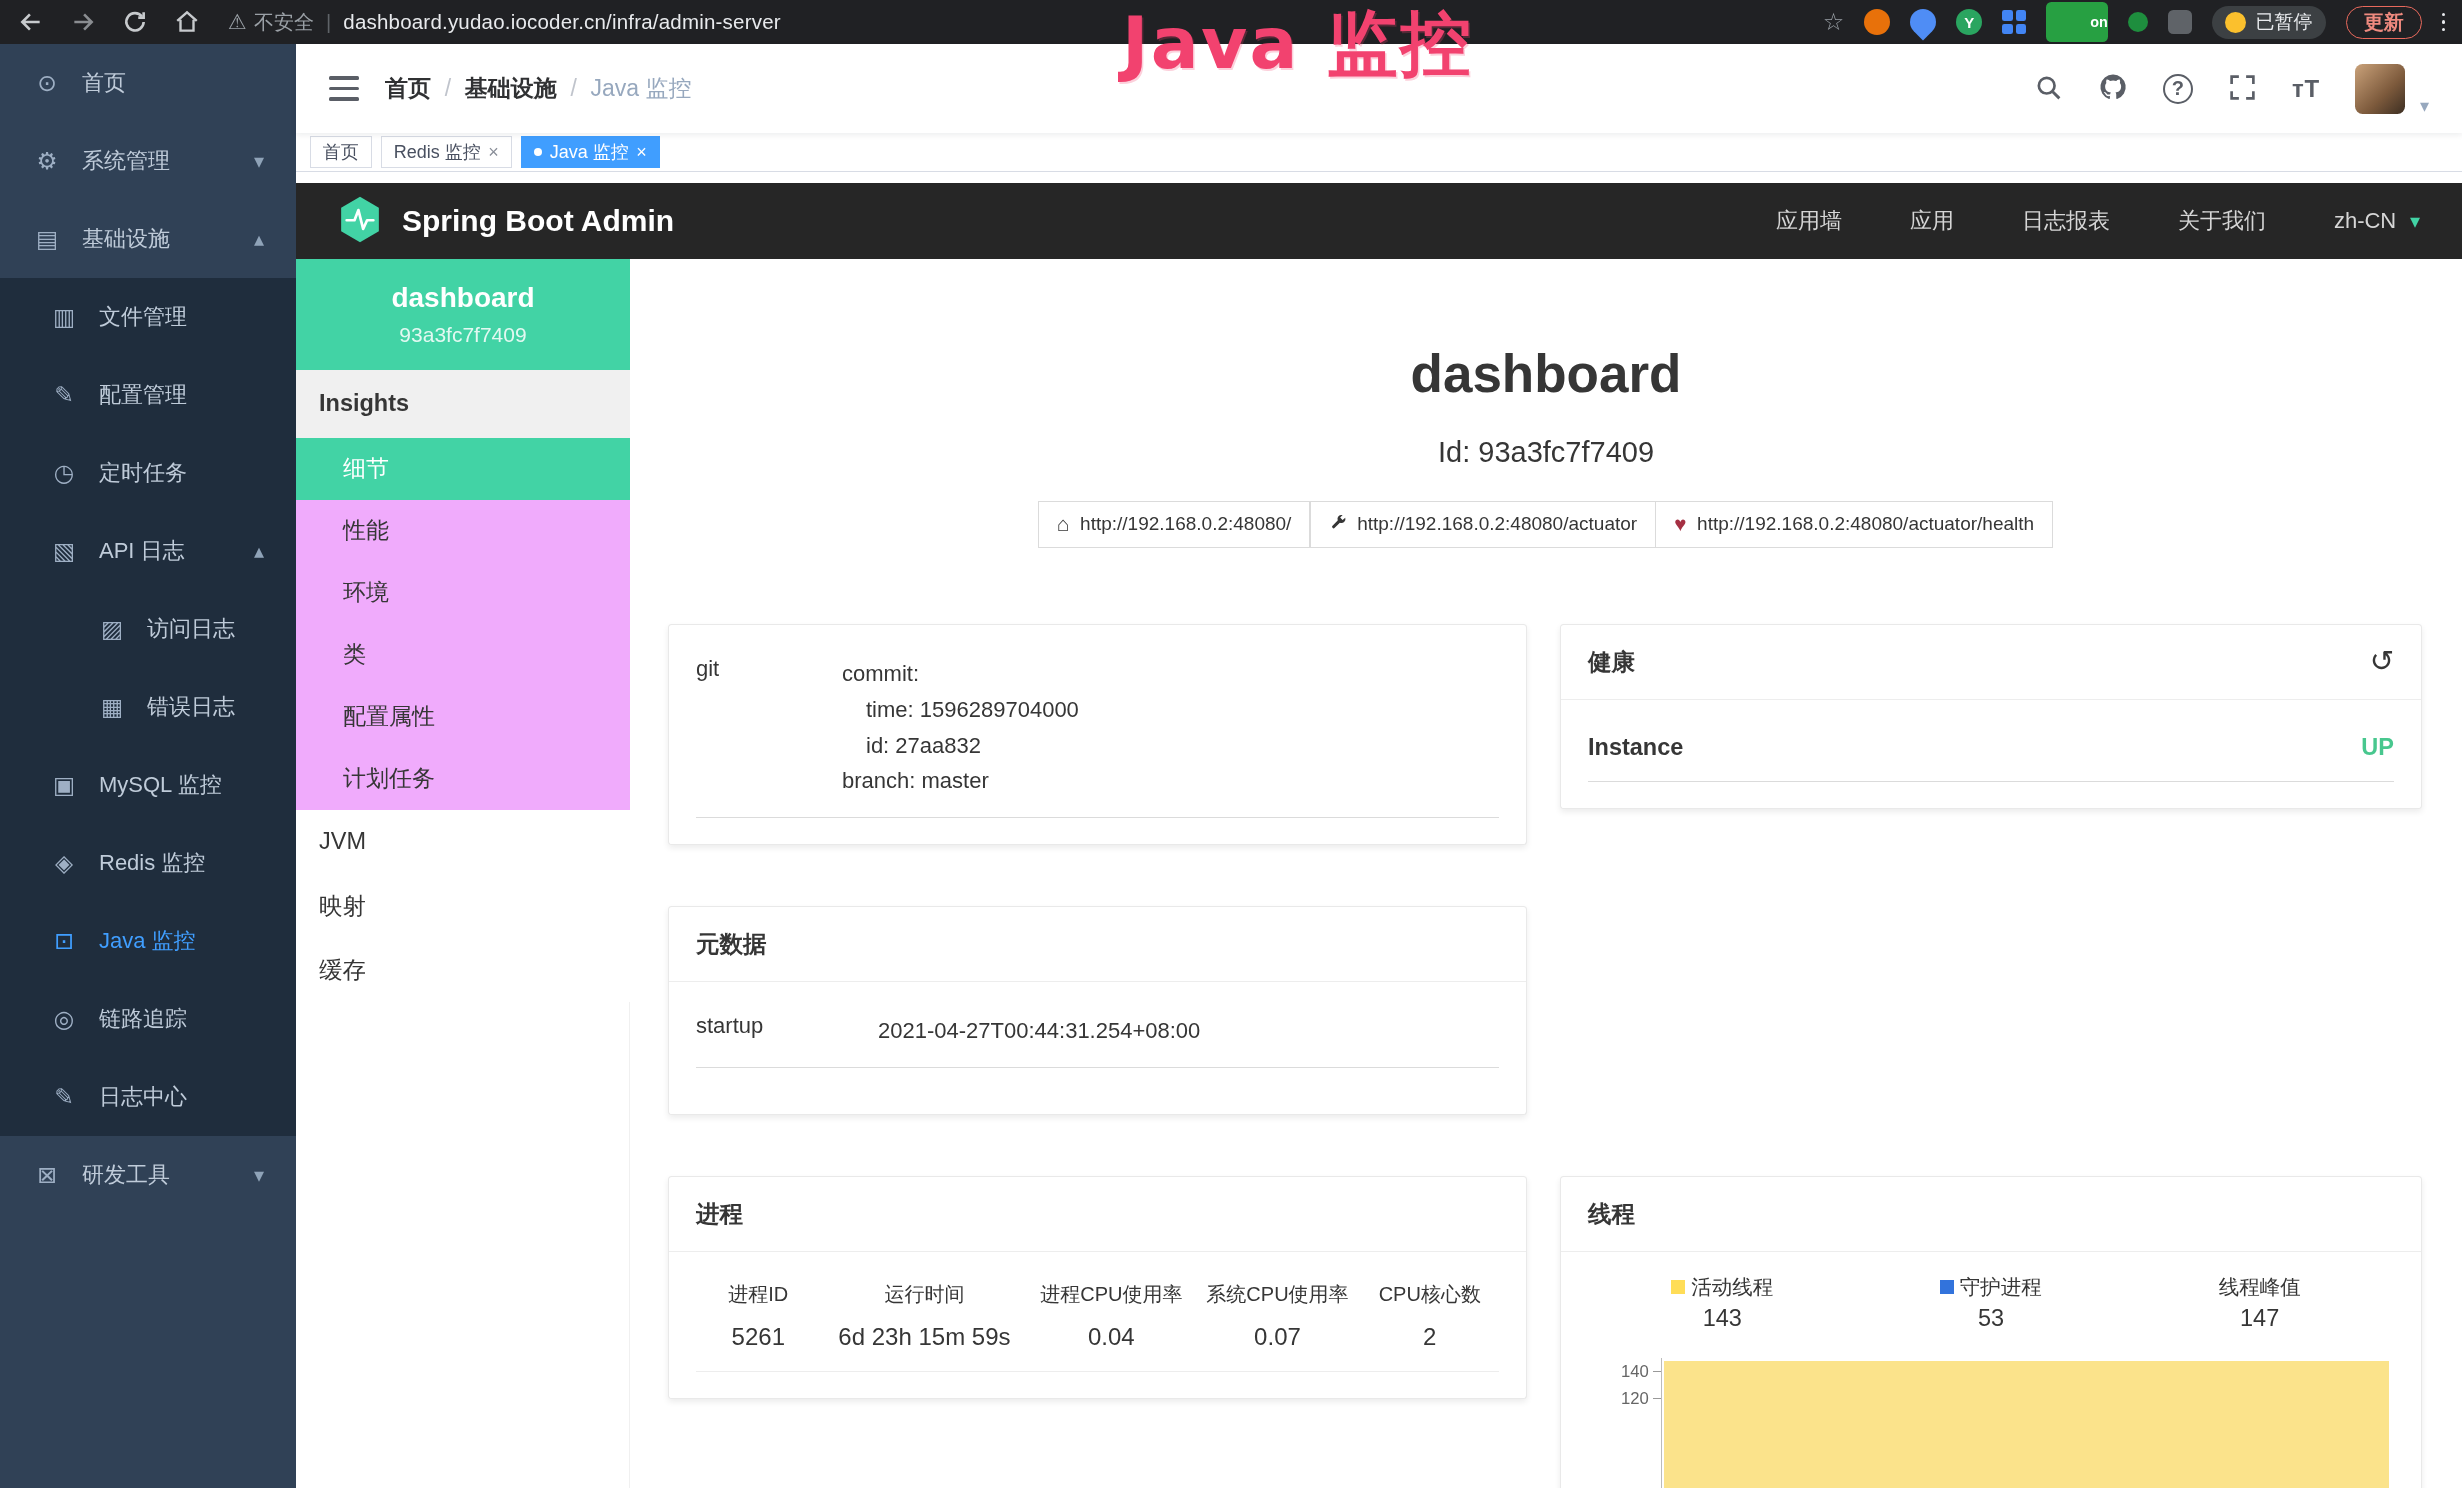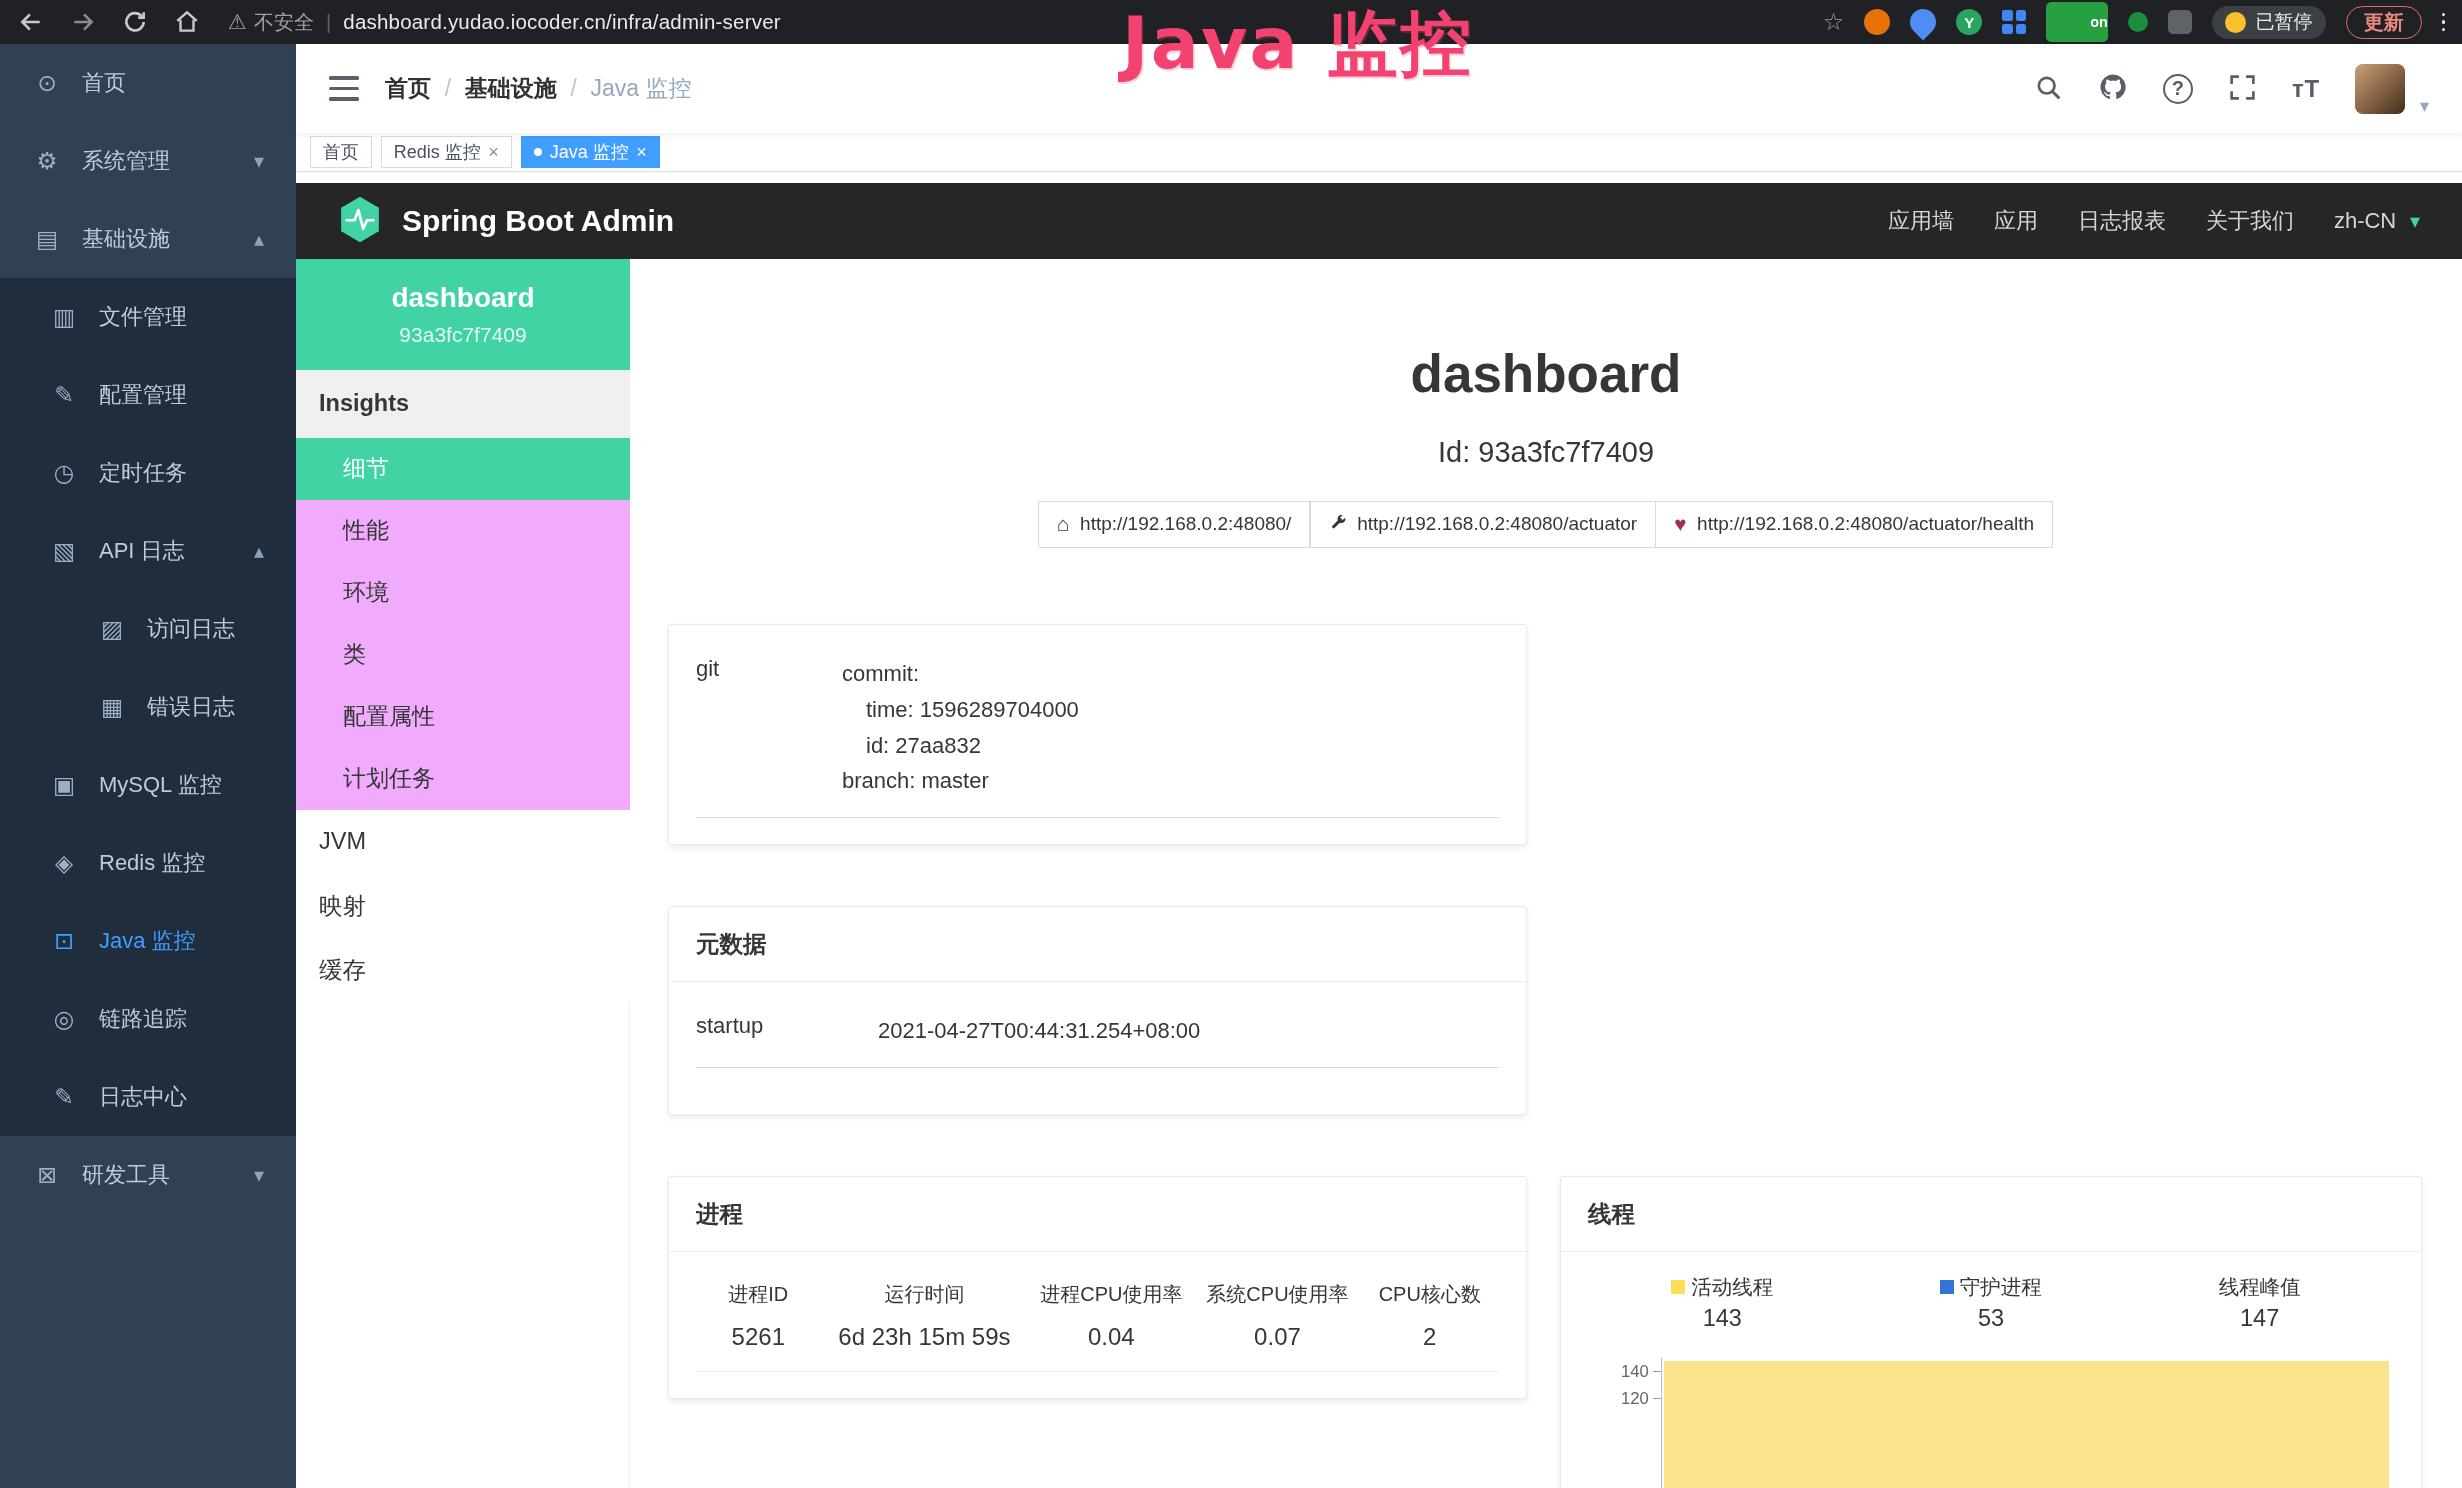--- a/index.html
+++ b/index.html
@@ -73,21 +73,21 @@
        display:flex;align-items:center;gap:7.6px;background:#fff;cursor:pointer;}
   .tag .x{font-size:18px;color:#8a8f99;}
   .tag.active{background:#409eff;border-color:#409eff;color:#fff;}
   .tag.active .x{color:#fff;}
   .tag .dot{width:8.3px;height:8.3px;border-radius:50%;background:#fff;}
 
   
   .iframe{flex:1;display:flex;flex-direction:column;margin-top:10.6px;min-height:0;}
   .sba-header{height:76px;background:#262626;display:flex;align-items:center;padding:0 42px;gap:20px;flex-shrink:0;}
   .sba-brand{color:#fff;font-size:30px;font-weight:700;}
-  .sba-nav{margin-left:auto;display:flex;align-items:center;gap:40px;color:#d6d6d6;font-size:22px;}
+  .sba-nav{margin-left:auto;display:flex;align-items:center;gap:68px;color:#d6d6d6;font-size:22px;}
   .sba-nav .nv{cursor:pointer;}
   .langcaret{color:#42d3a5;font-size:20px;margin-left:7.6px;}
 
   .sba-body{flex:1;display:flex;min-height:0;}
   .sba-side{width:334px;background:#fff;box-shadow:inset -0.8px 0 0 #ededed;flex-shrink:0;}
   .sba-green{background:#42d3a5;color:#fff;text-align:center;padding:23px 7.6px 23px;}
   .sba-green .nm{font-size:28px;font-weight:700;}
   .sba-green .iid{font-size:21px;opacity:.85;margin-top:9px;}
   .insights-hd{background:#f0f0f0;font-weight:700;font-size:23.5px;color:#363636;height:68px;
                display:flex;align-items:center;padding-left:23px;}
@@ -412,20 +412,32 @@
                     <div class="kv-val">
                       <div>commit:</div>
                       <div class="ind">time: 1596289704000</div>
                       <div class="ind">id: 27aa832</div>
                       <div>branch: master</div>
                     </div>
                   </div>
                 </div>
               </section>
 
+              <section class="panel" style="grid-column:2;grid-row:1;">
+                <div class="panel-hd">
+                  <span>健康</span>
+                  <span class="hist">↺</span>
+                </div>
+                <div class="panel-bd">
+                  <div class="hrow">
+                    <span class="hk">Instance</span>
+                    <span class="up">UP</span>
+                  </div>
+                </div>
+              </section>
 
               <section class="panel" style="grid-column:1;grid-row:2;">
                 <div class="panel-hd">
                   <span>元数据</span>
                 </div>
                 <div class="panel-bd" style="padding-bottom:46px">
                   <div class="kv-row">
                     <div class="kv-key wide">startup</div>
                     <div class="kv-val">2021-04-27T00:44:31.254+08:00</div>
                   </div>

